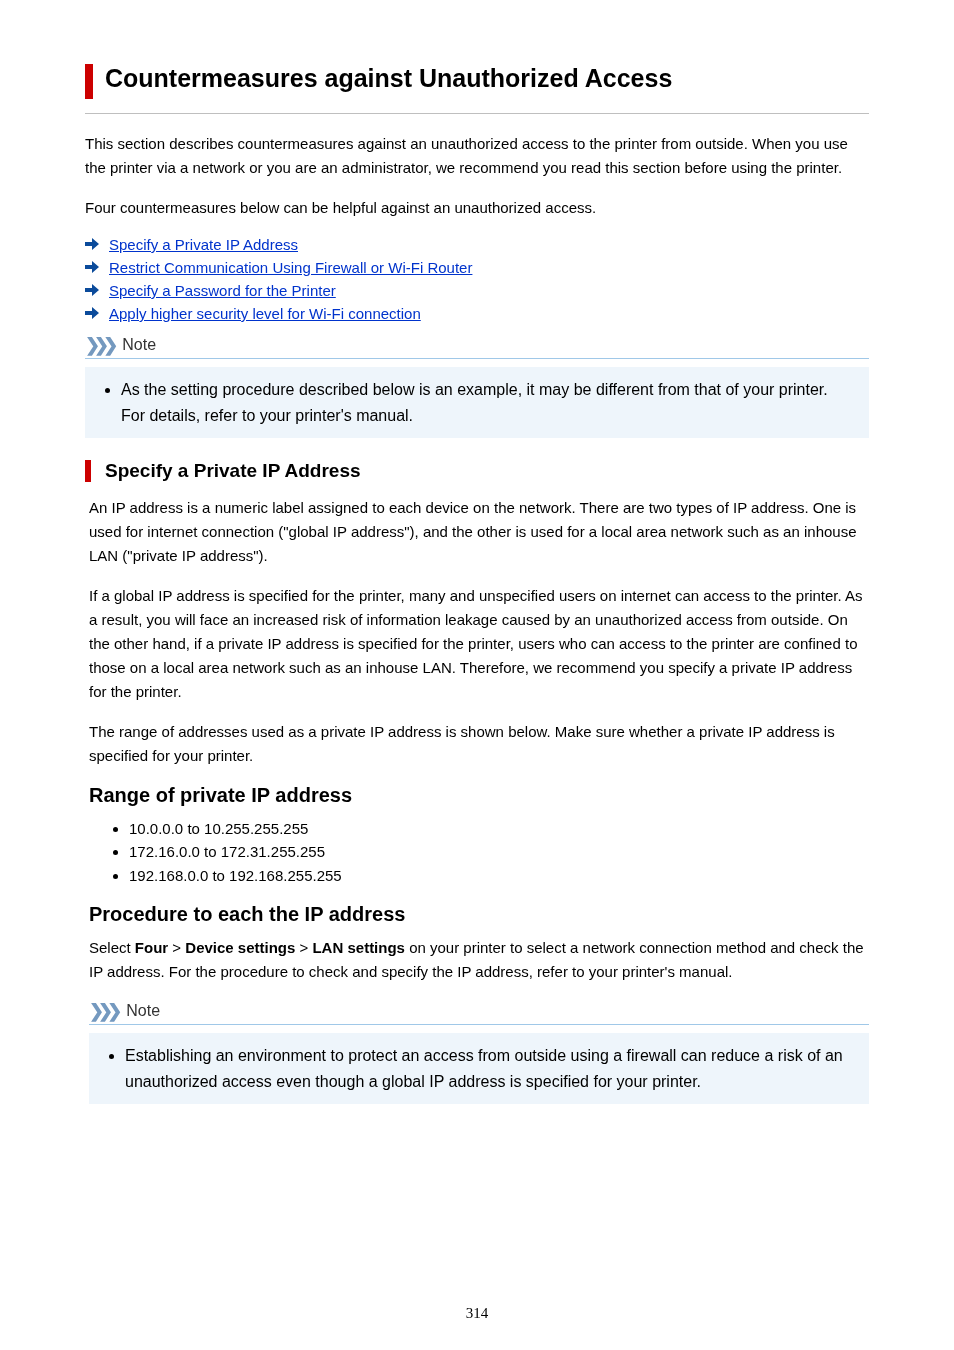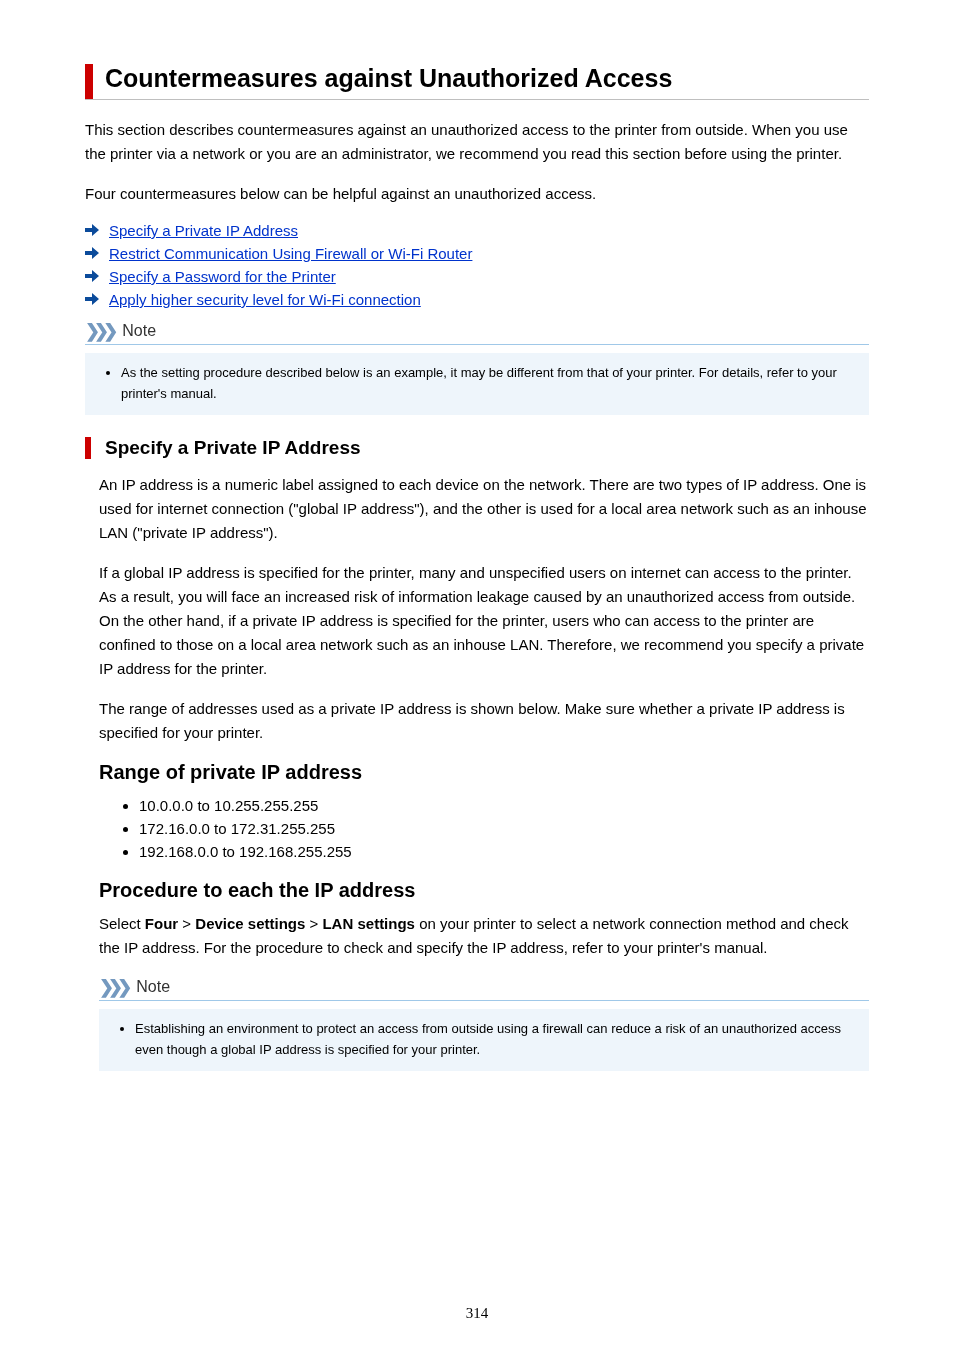--- a/index.html
+++ b/index.html
@@ -13,21 +13,21 @@
     width: 954px;
     min-height: 1350px;
     box-sizing: border-box;
     padding: 64px 85px 40px 85px;
     position: relative;
   }
   .h1-block {
     border-left: 8px solid #cc0000;
     padding-left: 12px;
     padding-bottom: 6px;
-    margin-bottom: 0;
+    margin-bottom: 14px;
   }
   .h1-text {
     font-size: 25px;
     font-weight: bold;
   }
   .h1-rule {
     border: none;
     border-bottom: 1px solid #bfbfbf;
     margin: 0 0 18px 0;
   }
@@ -81,34 +81,34 @@
     background: #eef5fb;
     padding: 10px 14px 10px 14px;
     margin-bottom: 22px;
   }
   .note-body ul {
     list-style: disc;
     padding-left: 22px;
     margin: 0;
   }
   .note-body li {
-    font-size: 13px;
+    font-size: 16px;
     line-height: 1.6;
   }
   .h2-block {
     border-left: 6px solid #cc0000;
     padding-left: 14px;
     margin: 12px 0 14px 0;
   }
   .h2-text {
     font-size: 19px;
     font-weight: bold;
   }
   .indent {
-    margin-left: 14px;
+    margin-left: 4px;
   }
   .sub-heading {
     font-weight: bold;
     font-size: 20px;
     margin: 4px 0 10px 0;
   }
   .range-list {
     list-style: disc;
     padding-left: 40px;
     margin: 0 0 16px 0;

